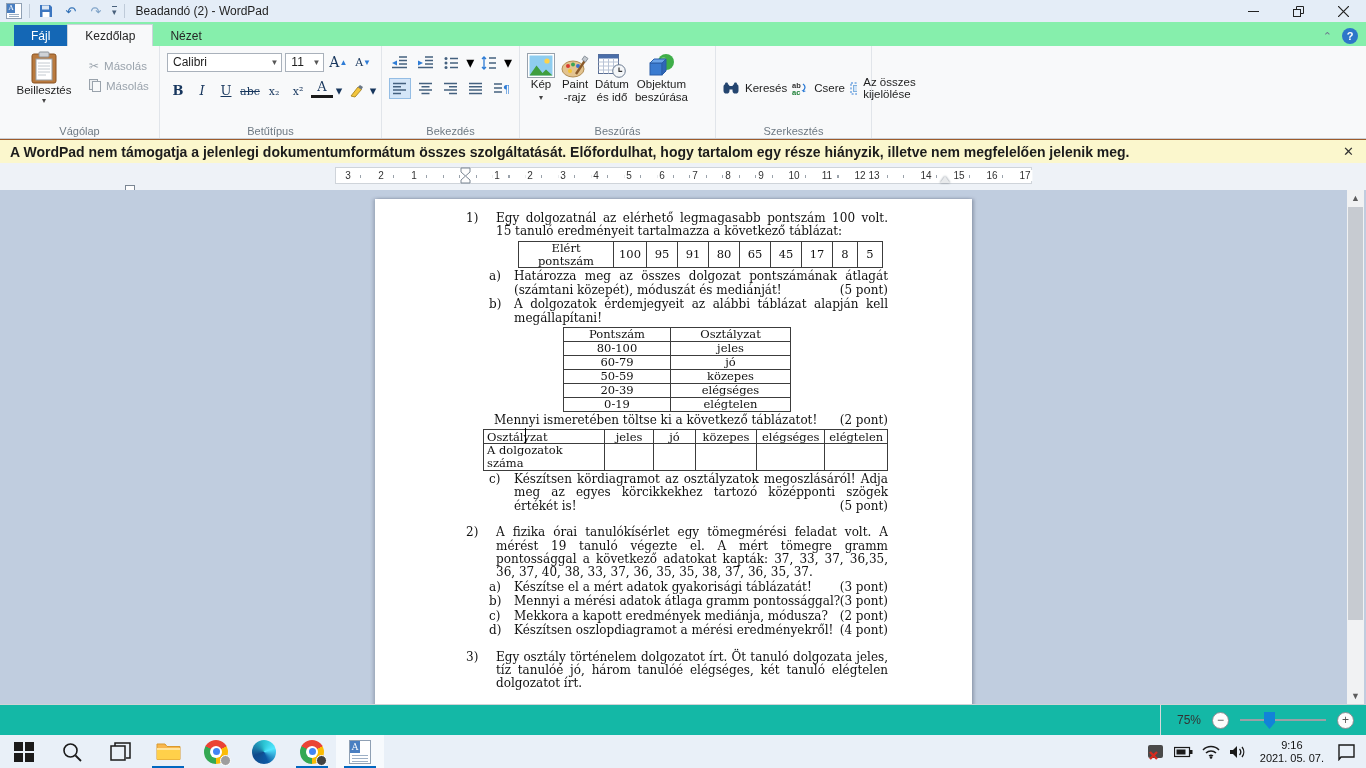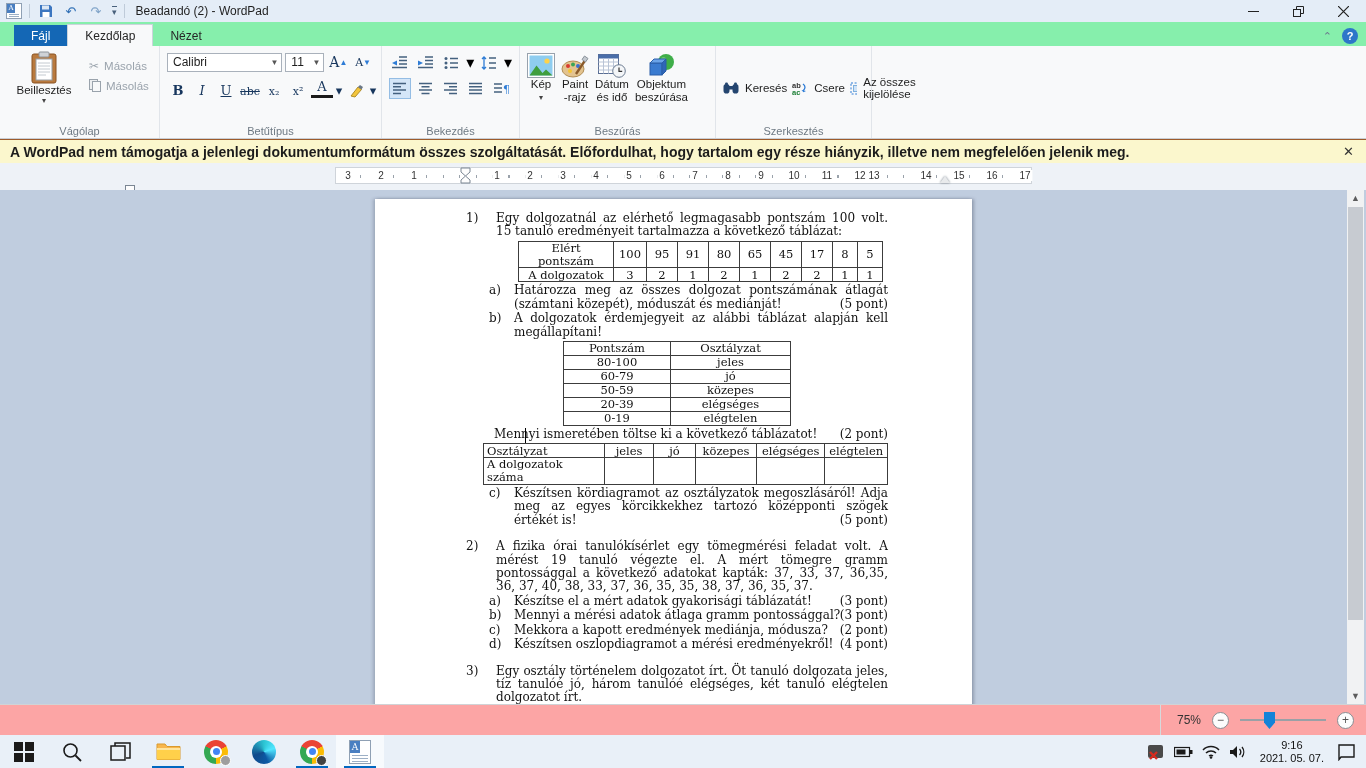--- a/index.html
+++ b/index.html
@@ -84,21 +84,21 @@
   .t-fill{margin:2px 0 2px 17px;}
   .t-fill td:first-child{text-align:left;}
   .gap{height:13px;}
   .caret{position:absolute;left:525px;top:238px;width:1.4px;height:15px;background:#000;}
   .vscroll{position:absolute;right:2px;top:0;width:17px;height:100%;background:#f1f2f3;}
   .sarrow{height:16px;display:flex;align-items:center;justify-content:center;color:#5c5c5c;font-size:9px;}
   .sarrow.down{position:absolute;bottom:0;left:0;right:0;}
   .sthumb{position:absolute;top:17px;left:1px;width:15px;height:413px;background:#c7cbd1;}
 
   
-  .statusbar{height:31px;background:#fca5a5;border-top:1px solid #d0d3d6;display:flex;align-items:center;justify-content:flex-end;box-sizing:border-box;}
+  .statusbar{height:31px;background:#14b8a6;border-top:1px solid #d0d3d6;display:flex;align-items:center;justify-content:flex-end;box-sizing:border-box;}
   .zoomwrap{display:flex;align-items:center;height:100%;border-left:1px solid #d6d9dc;padding:0 12px 0 16px;gap:11px;}
   .zoomval{font-size:12px;color:#333;}
   .zbtn{width:17px;height:17px;border:1px solid #898e93;border-radius:50%;background:#fcfcfc;color:#555;font-size:12px;line-height:15px;text-align:center;box-sizing:border-box;}
   .ztrack{position:relative;width:86px;height:2px;background:#9aa0a6;}
   .zthumb{position:absolute;left:24px;top:-7px;width:11px;height:17px;background:#1283d8;clip-path:polygon(0 0,100% 0,100% 62%,50% 100%,0 62%);}
 
   
   .taskbar{height:33px;background:#e9f0f8;display:flex;justify-content:space-between;}
   .tb-left{display:flex;}
   .tslot{width:48px;display:flex;align-items:center;justify-content:center;position:relative;}
@@ -436,32 +436,20 @@
             <td style="width:88px">Elért pontszám</td>
             <td style="width:26px">100</td>
             <td style="width:24px">95</td>
             <td style="width:24px">91</td>
             <td style="width:24px">80</td>
             <td style="width:24px">65</td>
             <td style="width:24px">45</td>
             <td style="width:24px">17</td>
             <td style="width:18px">8</td>
             <td style="width:18px">5</td>
-          </tr>
-          <tr>
-            <td>A dolgozatok</td>
-            <td>3</td>
-            <td>2</td>
-            <td>1</td>
-            <td>2</td>
-            <td>1</td>
-            <td>2</td>
-            <td>2</td>
-            <td>1</td>
-            <td>1</td>
           </tr>
         </tbody>
           </table>
         <div class="item">
           <span class="inum">a)</span>
           <span>Határozza meg az összes dolgozat pontszámának átlagát (számtani közepét), móduszát és mediánját!</span>
           <span class="pts">(5 pont)</span>
         </div>
         <div class="item">
           <span class="inum">b)</span>

